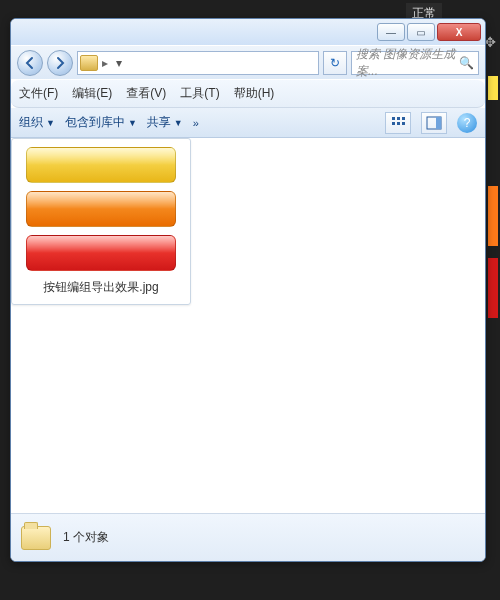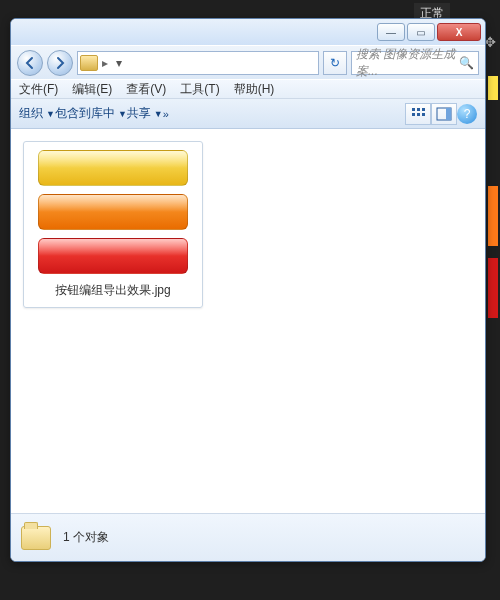--- a/index.html
+++ b/index.html
@@ -1,20 +1,20 @@
 <!DOCTYPE html>
 <html><head>
 <meta charset="utf-8">
 <style>
   * { box-sizing: border-box; margin: 0; padding: 0; font-family: "Microsoft YaHei", "SimSun", Tahoma, sans-serif; }
   body { width: 500px; height: 600px; background: #1f1f1f; overflow: hidden; position: relative; }
 
   
   .bg-text { position: absolute; color: #ddd; font-size: 12px; }
-  .bg-label { top: 3px; right: 50px; background:#2b2b2b; padding:2px 6px; }
+  .bg-label { top: 3px; right: 58px; background:#2b2b2b; padding:2px 6px; }
   .bg-plus { top: 34px; right: 3px; color:#aaa; font-size:14px; width:14px; height:14px; text-align:center;}
   .bg-color { position: absolute; right: 2px; width: 10px; }
   .c-yellow { top: 76px; height: 24px; background:#ffe44a; }
   .c-orange { top: 186px; height: 60px; background:#ff7a1a; }
   .c-red    { top: 258px; height: 60px; background:#d21919; }
 
   
   .win {
     position: absolute; left: 10px; top: 18px; width: 476px; height: 544px;
     background: #fff; border: 1px solid #5d7fa9; border-radius: 6px;
@@ -53,42 +53,42 @@
   .addr .path{flex:1;overflow:hidden;white-space:nowrap;text-overflow:ellipsis;}
   .addr .drop{color:#555;padding:0 4px;}
   .refresh{width:24px;height:24px;border:1px solid #9fb6d4;background:linear-gradient(#fdfefe,#e6eef8);display:flex;align-items:center;justify-content:center;color:#1a63b8;font-size:12px;}
   .search{
     width:128px;height:24px;background:#fff;border:1px solid #9fb6d4;
     display:flex;align-items:center;font-size:12px;color:#8a8a8a;padding:0 4px;font-style:italic;
   }
   .search .mag{margin-left:auto;color:#4a77b3;font-style:normal;}
 
   .menubar{
-    height:20px;background:linear-gradient(#f3f8fe,#e6eff9);
+    height:29px;background:linear-gradient(#f3f8fe,#e6eff9);
     display:flex;align-items:center;gap:14px;padding:0 8px;font-size:12px;color:#333;
-    border-top:1px solid #fff;border-bottom:1px solid #cdd9e8;
+    border-top:1px solid #fff;border-bottom:1px solid #cdd9e8;border-radius:8px;
   }
   .menuitem{cursor:default;}
 
   .cmdbar{
     height:30px;background:linear-gradient(#eaf2fb,#d7e5f5);
-    display:flex;align-items:center;padding:0 8px;font-size:12px;color:#14437f;
+    display:flex;align-items:center;gap:10px;padding:0 8px;font-size:12px;color:#14437f;
     border-bottom:1px solid #b9cce3;
   }
   .cmd{display:flex;align-items:center;gap:3px;}
   .cmd .dd{font-size:9px;}
   .chev{color:#14437f;font-size:11px;}
   .spacer{flex:1;}
   .viewbtn{width:26px;height:22px;border:1px solid #b2c8e2;background:linear-gradient(#fdfefe,#e6eef8);display:flex;align-items:center;justify-content:center;gap:1px;}
   .viewbtn.grid div{width:3px;height:3px;background:#2a5fa0;}
   .viewbtn.grid{display:grid;grid-template-columns:repeat(3,3px);grid-template-rows:repeat(2,3px);gap:2px;padding:4px;}
   .viewbtn.pane svg{display:block;}
   .help{width:20px;height:20px;border-radius:50%;background:radial-gradient(circle at 35% 30%,#aee0ff,#2f8fe0);color:#fff;font-size:12px;display:flex;align-items:center;justify-content:center;}
 
-  .content{flex:1;background:#fff;overflow:auto;padding:12px;}
+  .content{flex:1;background:#fff;overflow:auto;}
   .thumb{
     width:180px;border:1px solid #c9d6e4;border-radius:3px;padding:8px;
     display:flex;flex-direction:column;align-items:center;gap:8px;
     box-shadow:0 1px 2px rgba(0,0,0,.08);
   }
   .btnrow{width:150px;height:36px;border-radius:6px;border:1px solid rgba(0,0,0,.15);position:relative;overflow:hidden;}
   .btnrow::after{content:"";position:absolute;left:0;right:0;top:0;height:50%;background:linear-gradient(rgba(255,255,255,.7),rgba(255,255,255,0));}
   .b-y{background:linear-gradient(#ffe76a,#e8b618);}
   .b-o{background:linear-gradient(#ffa238,#e96c00);}
   .b-r{background:linear-gradient(#ff4a3d,#d01818);}

